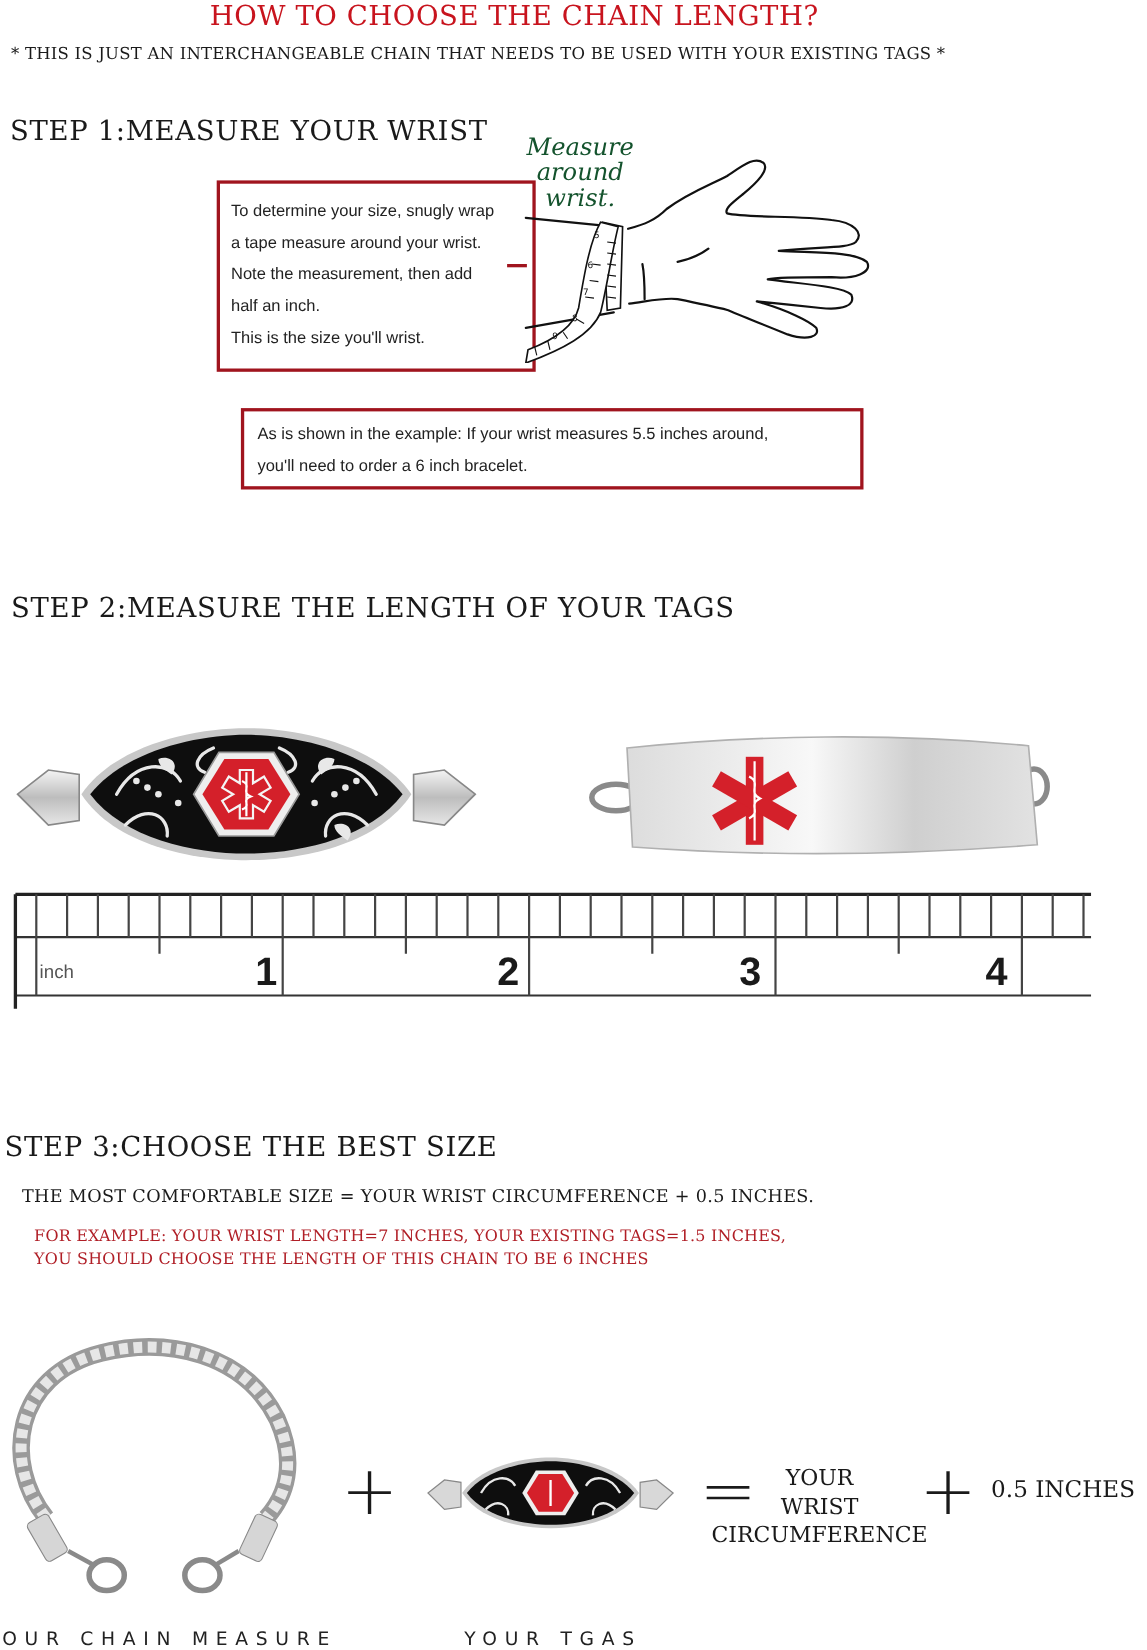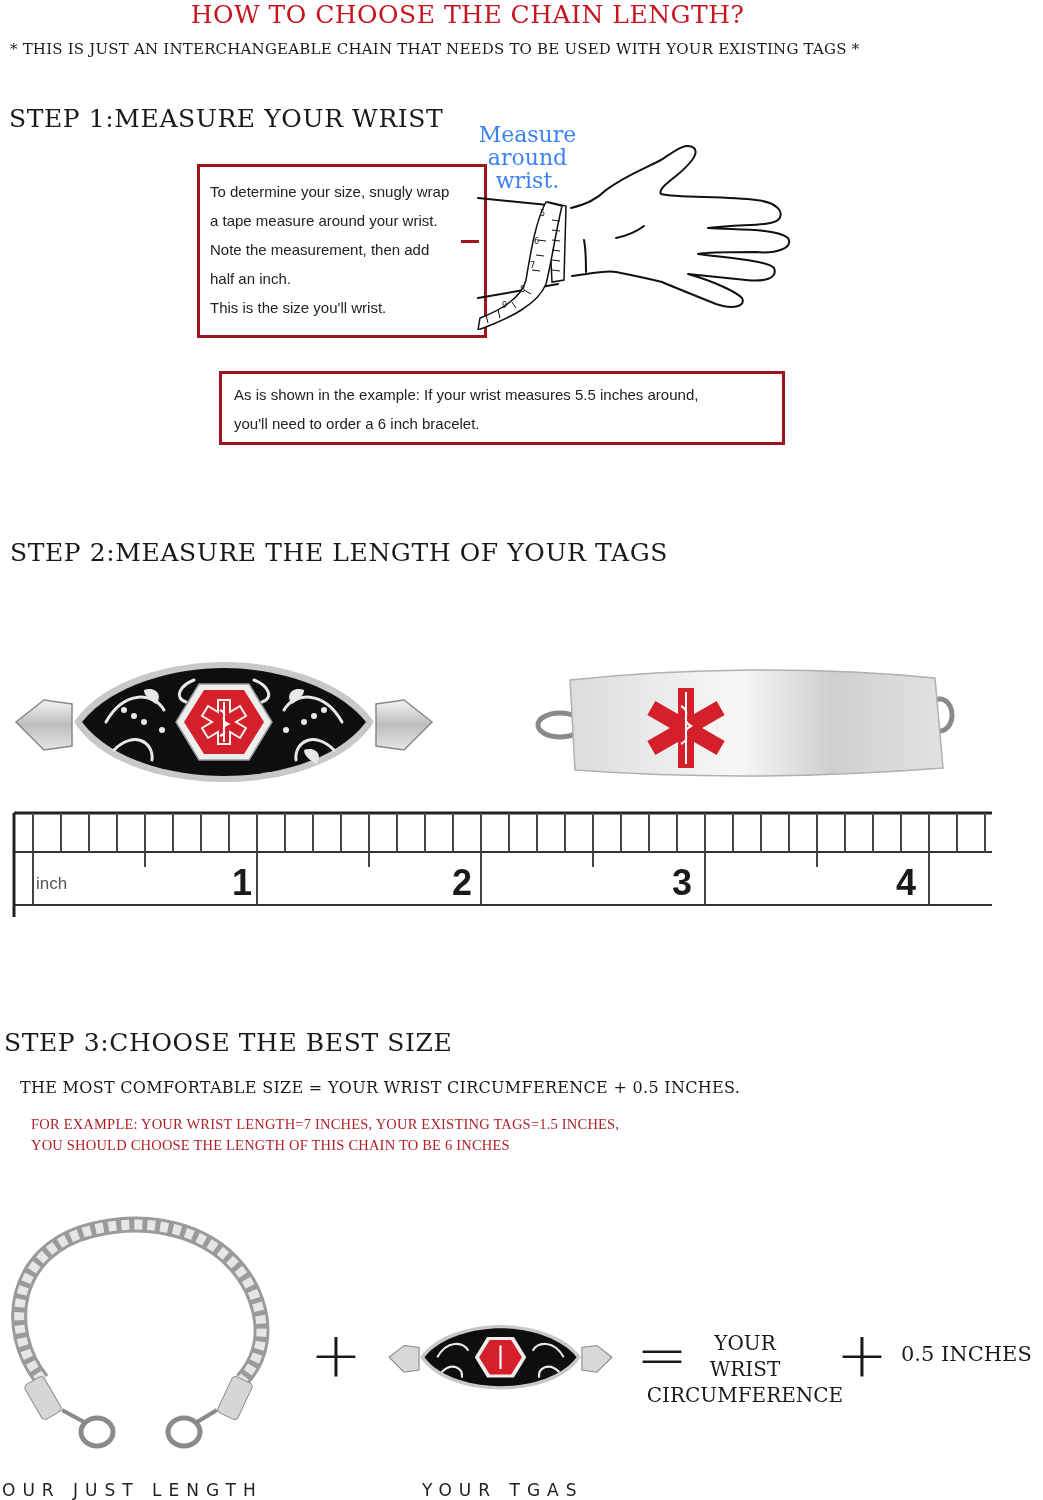--- a/index.html
+++ b/index.html
@@ -4,23 +4,23 @@
 <style>
   html, body { margin:0; padding:0; background:#ffffff; }
   body { width:1043px; height:1500px; position:relative; overflow:hidden; font-family:"DejaVu Serif", serif; color:#1a1a1a; }
   .abs { position:absolute; }
   .title { left:0; width:935px; top:0; text-align:center; color:#c8141e; font-family:"DejaVu Serif", serif; font-size:25px; letter-spacing:0.5px; }
   .subtitle { left:10px; top:40px; font-size:15px; letter-spacing:0.2px; }
   .step { font-size:25px; letter-spacing:0.6px; }
   .box { border:3px solid #a0141e; background:#fff; font-family:"Liberation Sans", sans-serif; font-size:15px; color:#222;margin-left:20px; }
   .box p { margin:0; line-height:29px; }
   .connector { background:#a0141e; height:3px; }
-  .caption-measure { font-family:"DejaVu Serif", serif; font-size:22px; text-align:center; line-height:23px; color:#3b82f6; }
+  .caption-measure { font-family:"DejaVu Serif", serif; font-style:italic; font-size:22px; text-align:center; line-height:23px; color:#14532d; }
   .formula { font-size:16px; letter-spacing:0.3px;text-align:center; }
-  .example { color:#b01e26; font-size:14.5px; line-height:21px; letter-spacing:0.2px;font-family:Liberation Serif, serif; }
+  .example { color:#b01e26; font-size:14.5px; line-height:21px; letter-spacing:0.2px; }
   .spaced { font-family:"DejaVu Sans", sans-serif; font-size:17px; letter-spacing:7px; color:#222; }
   .op { font-family:"DejaVu Sans", sans-serif; font-size:62px; line-height:60px; font-weight:300; }
   .eqtext { font-size:20px; text-align:center; line-height:26px; }
   .ruler-num { font-family:"Liberation Sans", sans-serif; font-weight:bold; font-size:36px; }
 </style>
 </head>
 <body>
 
 <div class="abs title">HOW TO CHOOSE THE CHAIN LENGTH?</div>
 <div class="abs subtitle">* THIS IS JUST AN INTERCHANGEABLE CHAIN THAT NEEDS TO BE USED WITH YOUR EXISTING TAGS *</div>
@@ -235,14 +235,14 @@
 
 <div class="abs eqtext" style="left:640px; top:1330px; width:210px;">
   <div>YOUR</div>
   <div>WRIST</div>
   <div>CIRCUMFERENCE</div>
 </div>
 
 <div class="abs op" style="left:836px; top:1325px;">+</div>
 <div class="abs" style="left:901px; top:1342px; font-size:21px;">0.5 INCHES</div>
 
-<div class="abs spaced" style="left:2px; top:1480px;">OUR JUST LENGTH</div>
+<div class="abs spaced" style="left:2px; top:1480px;">OUR CHAIN MEASURE</div>
 <div class="abs spaced" style="left:422px; top:1480px;">YOUR TGAS</div>
 
 </body></html>

